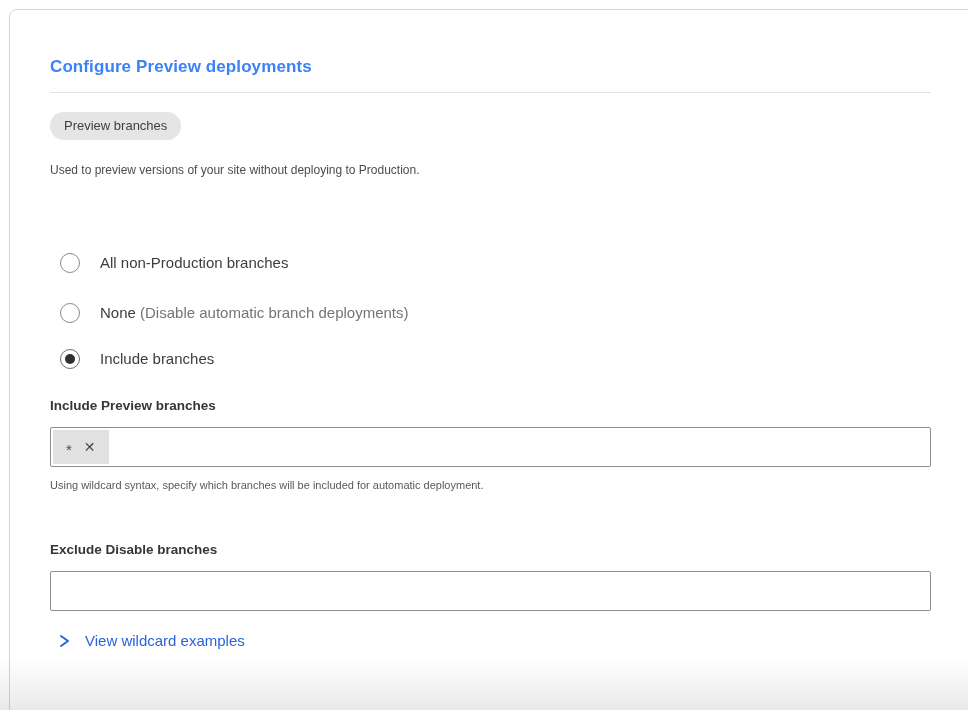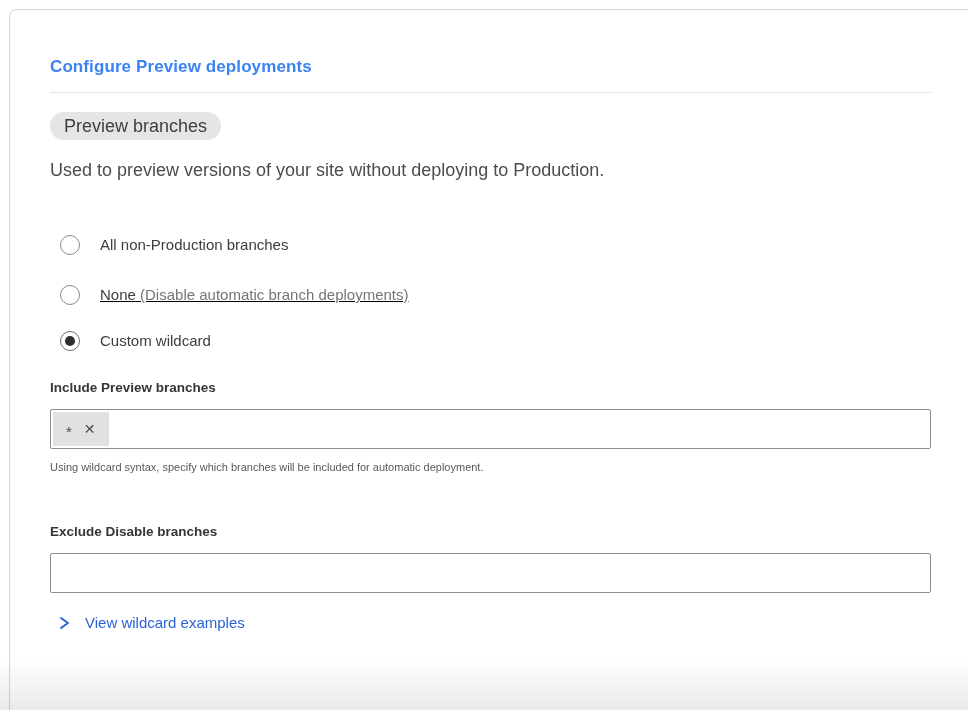--- a/index.html
+++ b/index.html
@@ -39,39 +39,39 @@
     margin-top: 15px;
     height: 1px;
     background: #e3e3e3;
     width: 881px;
   }
   .badge {
     display: inline-block;
     margin-top: 19px;
     background: #e5e5e6;
     color: #3f3f3f;
-    font-size: 18px;
+    font-size: 13px;
     line-height: 16px;
     padding: 6px 14px;
     border-radius: 16px;
   }
   .description {
     margin-top: 21px;
-    font-size: 18px;
+    font-size: 12px;
     color: #4c4c4c;
     line-height: 18px;
   }
-  .radio-group { margin-top: 56px; }
+  .radio-group { margin-top: 74px; }
   .radio-row {
     display: flex;
     align-items: center;
     margin-bottom: 30px;
     cursor: pointer;
   }
-  .radio-row:nth-child(2) { margin-bottom: 26px; text-decoration: underline; }
+  .radio-row:nth-child(2) { margin-bottom: 26px; }
   .radio-row:last-child { margin-bottom: 0; }
   .radio-circle {
     width: 20px;
     height: 20px;
     border: 1.5px solid #8a8a8a;
     border-radius: 50%;
     box-sizing: border-box;
     margin-left: 10px;
     margin-right: 20px;
     flex: 0 0 auto;
@@ -192,21 +192,21 @@
         <span class="radio-label">All non-Production branches</span>
       </div>
 
       <div class="radio-row">
         <span class="radio-circle"></span>
         <span class="radio-label"><span>None</span>&nbsp;<span class="radio-note">(Disable automatic branch deployments)</span></span>
       </div>
 
       <div class="radio-row">
         <span class="radio-circle selected"></span>
-        <span class="radio-label">Custom wildcard</span>
+        <span class="radio-label">Include branches</span>
       </div>
 
     </div>
 
     <div class="field-label include-label">Include Preview branches</div>
     <div class="text-field">
       <span class="tag-chip">
         <span class="tag-value">*</span>
         <span class="tag-remove">✕</span>
       </span>

